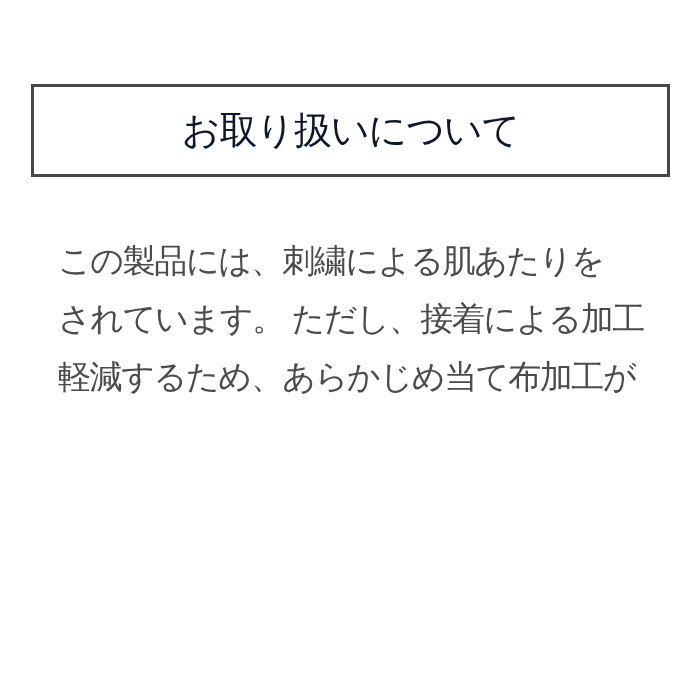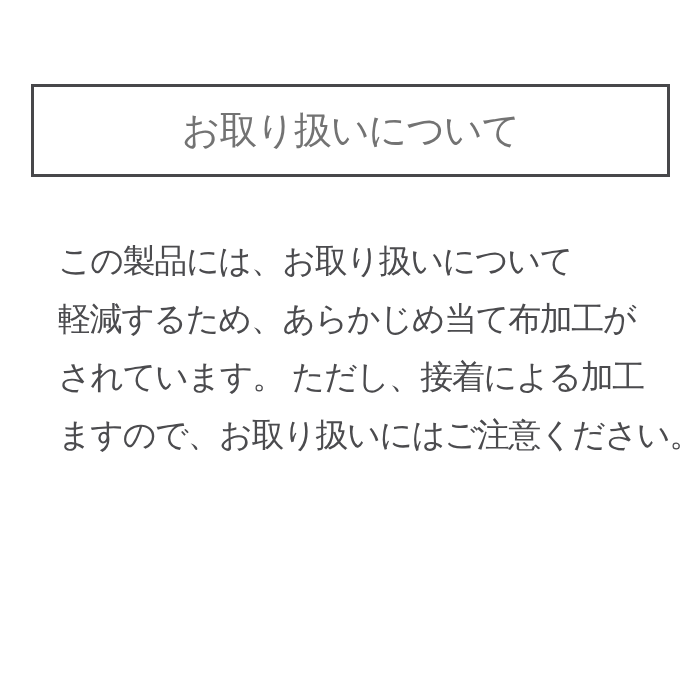--- a/index.html
+++ b/index.html
@@ -23,21 +23,21 @@
     box-sizing: border-box;
     border: 3px solid #47474a;
     background: #ffffff;
     display: flex;
     align-items: center;
     justify-content: center;
   }
   .title-text {
     font-size: 38px;
     letter-spacing: -1.2px;
-    color: #737373;
+    color: #0f172a;
     white-space: nowrap;
   }
   .care-text {
     position: absolute;
     left: 58px;
     top: 232px;
     width: 612px;
     color: #4b4b4e;
     font-size: 33px;
     line-height: 58px;
@@ -48,17 +48,16 @@
   }
 </style>
 </head>
 <body>
 
 <div class="title-box">
   <span class="title-text">お取り扱いについて</span>
 </div>
 
 <div class="care-text">
-  <div class="care-line">この製品には、お取り扱いについて</div>
+  <div class="care-line">この製品には、刺繍による肌あたりを</div>
+  <div class="care-line">されています。 ただし、接着による加工</div>
   <div class="care-line">軽減するため、あらかじめ当て布加工が</div>
-  <div class="care-line">されています。 ただし、接着による加工</div>
-  <div class="care-line">ますので、お取り扱いにはご注意ください。</div>
 </div>
 
 </body></html>

